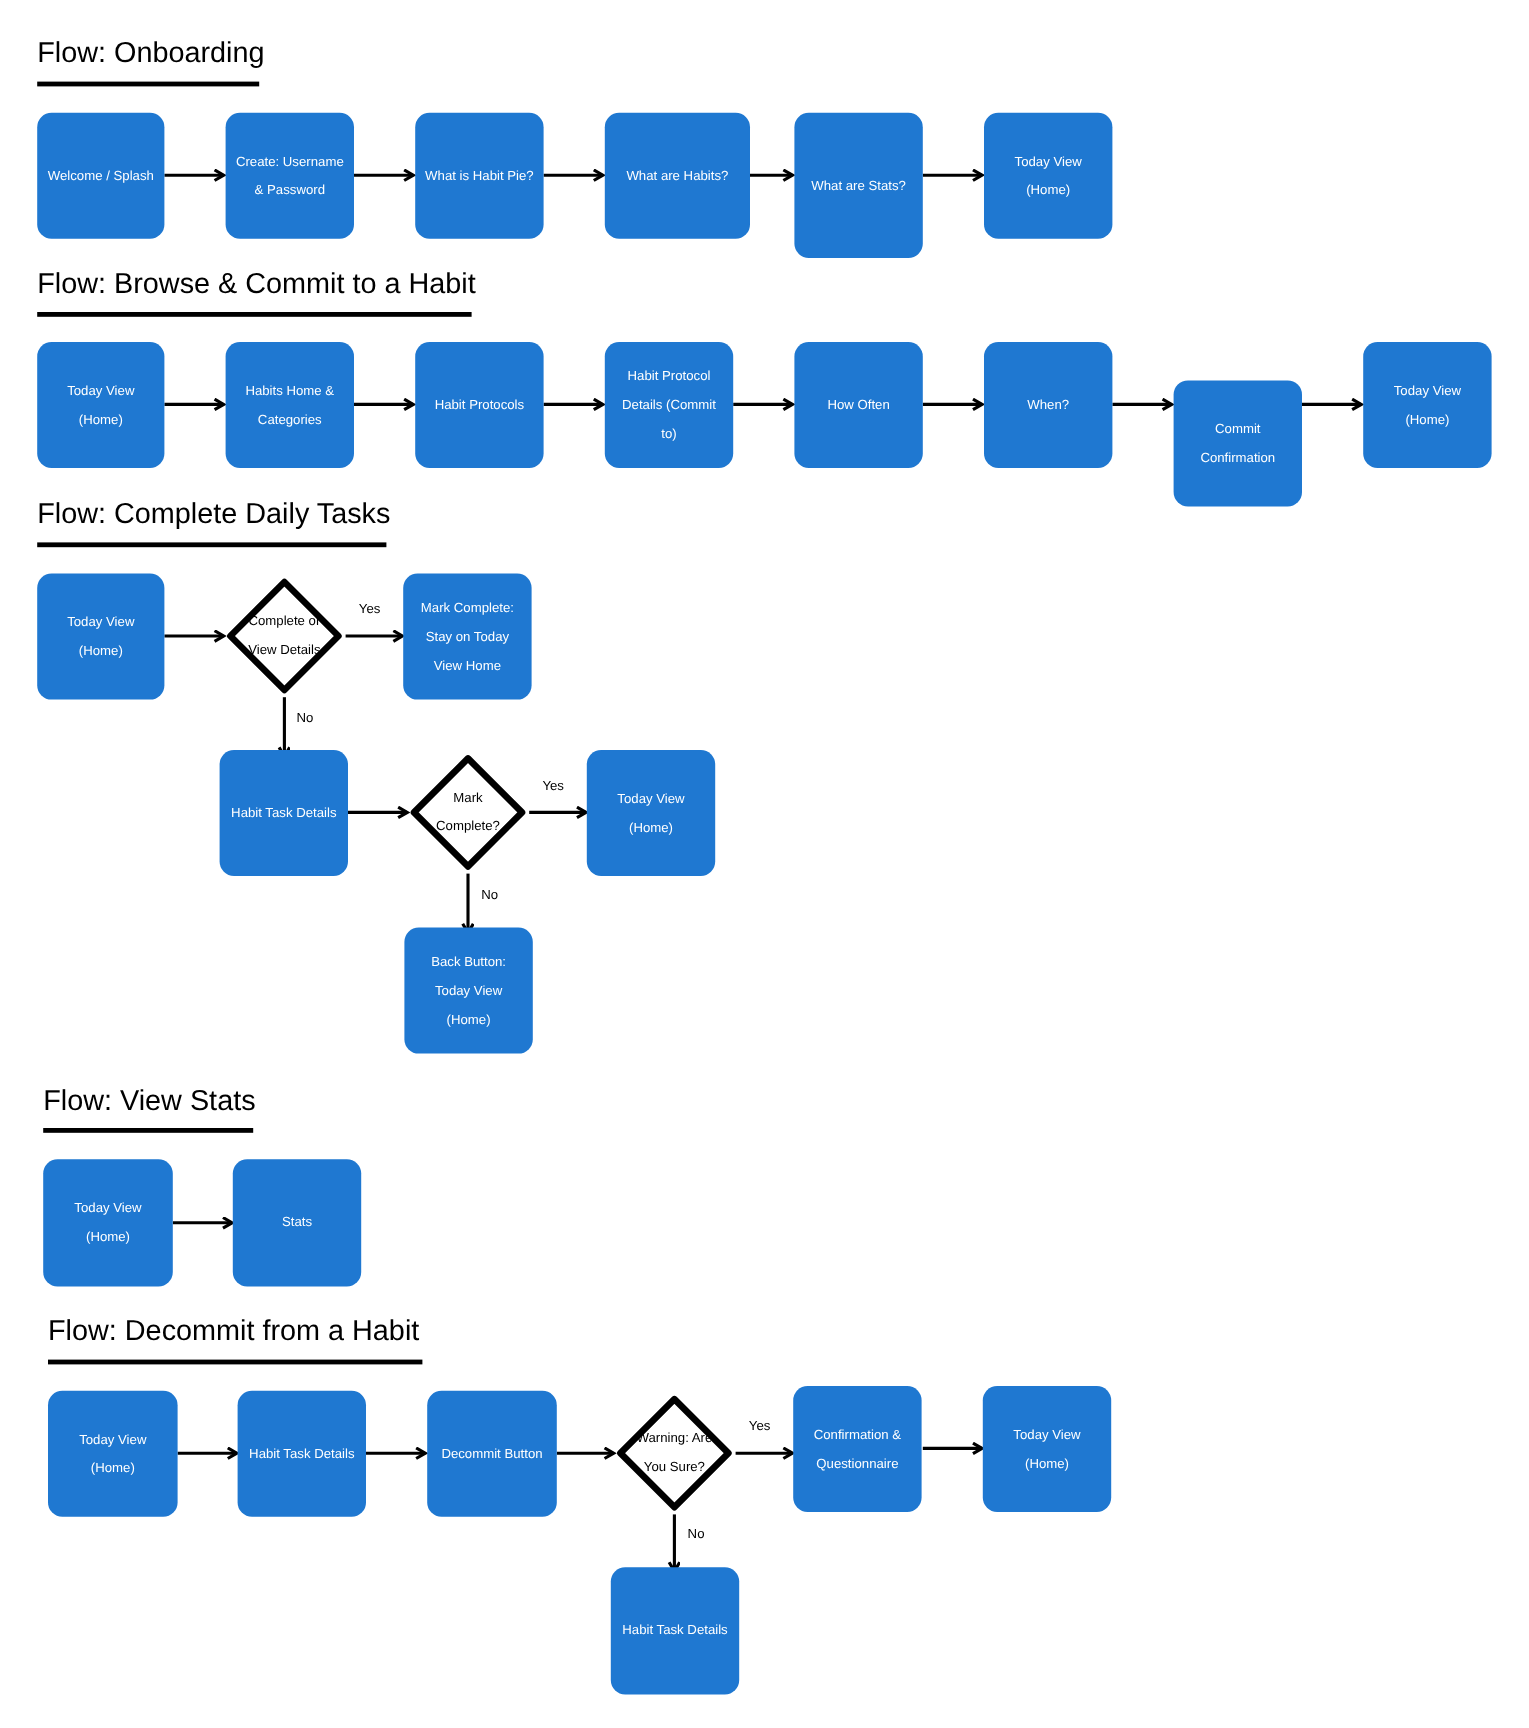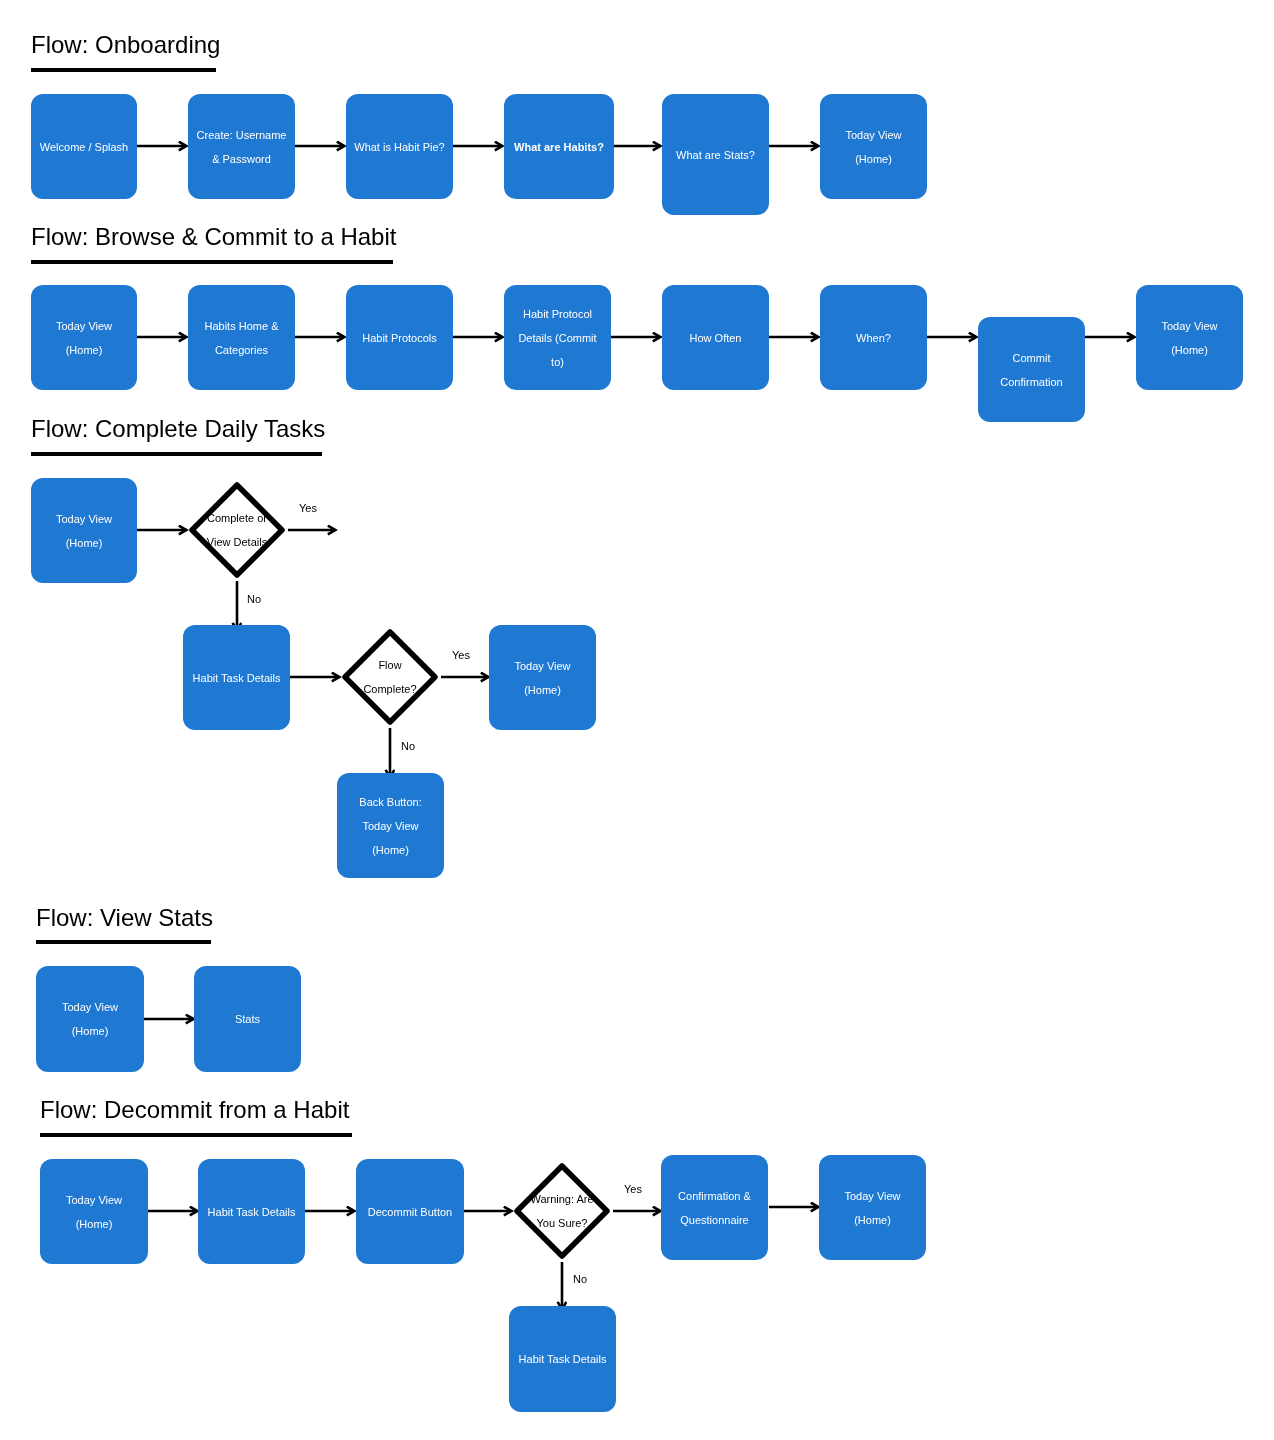--- a/index.html
+++ b/index.html
@@ -143,21 +143,21 @@
   <div class="node" style="left:31px; top:94px; width:106px; height:105px;">
     <span>Welcome / Splash</span>
   </div>
   <div class="node" style="left:188px; top:94px; width:107px; height:105px;align-items:center;">
     <span>Create: Username</span>
     <span>&amp; Password</span>
   </div>
   <div class="node" style="left:346px; top:94px; width:107px; height:105px;">
     <span>What is Habit Pie?</span>
   </div>
-  <div class="node" style="left:504px; top:94px; width:110px; height:105px;font-weight:bold;">
+  <div class="node" style="left:504px; top:94px; width:121px; height:105px;">
     <span>What are Habits?</span>
   </div>
   <div class="node" style="left:662px; top:94px; width:107px; height:121px;">
     <span>What are Stats?</span>
   </div>
   <div class="node" style="left:820px; top:94px; width:107px; height:105px;">
     <span>Today View</span>
     <span>(Home)</span>
   </div>
 
@@ -209,31 +209,36 @@
     </svg>
     <div class="dlabel">
       <span>Complete or</span>
       <span>View Details</span>
     </div>
   </div>
 
   <div class="edge-label" style="left:299px; top:502px;">Yes</div>
   <div class="edge-label" style="left:247px; top:593px;">No</div>
 
+  <div class="node" style="left:336px; top:478px; width:107px; height:105px;">
+    <span>Mark Complete:</span>
+    <span>Stay on Today</span>
+    <span>View Home</span>
+  </div>
 
   <div class="node" style="left:183px; top:625px; width:107px; height:105px;">
     <span>Habit Task Details</span>
   </div>
 
   <div class="diamond" style="left:340px; top:627px;">
     <svg class="shape" viewBox="0 0 100 100">
       <path d="M50 5 L95 50 L50 95 L5 50 Z" fill="#ffffff" stroke="#000000" stroke-width="5.5" stroke-linejoin="round"></path>
     </svg>
     <div class="dlabel">
-      <span>Flow</span>
+      <span>Mark</span>
       <span>Complete?</span>
     </div>
   </div>
 
   <div class="edge-label" style="left:452px; top:649px;">Yes</div>
   <div class="edge-label" style="left:401px; top:740px;">No</div>
 
   <div class="node" style="left:489px; top:625px; width:107px; height:105px;">
     <span>Today View</span>
     <span>(Home)</span>

